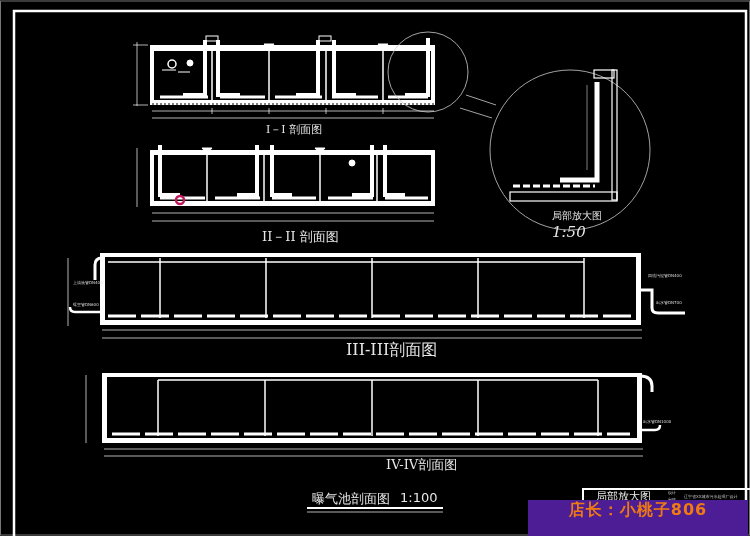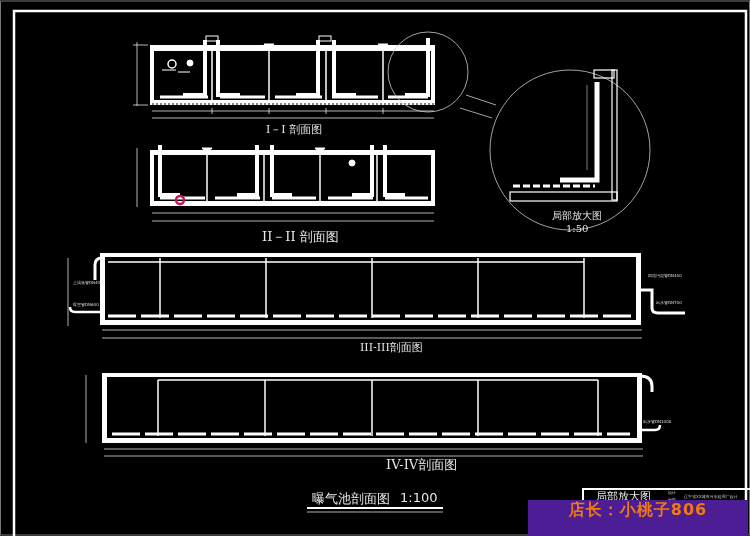--- a/index.html
+++ b/index.html
@@ -147,25 +147,25 @@
     <line x1="104" y1="449" x2="643" y2="449" stroke-width="0.7"></line>
     <line x1="104" y1="456" x2="643" y2="456" stroke-width="0.7"></line>
   </g>
 
   <line x1="307" y1="508" x2="443" y2="508" stroke="#fff" stroke-width="2"></line>
   <line x1="307" y1="512" x2="443" y2="512" stroke="#777" stroke-width="1.5"></line>
 </svg>
 
 <div class="lbl" style="left:266px;top:122px;font-size:11px;">I－I 剖面图</div>
 <div class="lbl" style="left:262px;top:228px;font-size:13px;">II－II 剖面图</div>
-<div class="lbl" style="left:360px;top:340px;font-size:11px;">III-III剖面图</div>
+<div class="lbl" style="left:346px;top:340px;font-size:16px;">III-III剖面图</div>
 <div class="lbl" style="left:386px;top:456px;font-size:13px;">IV-IV剖面图</div>
 
 <div class="lbl" style="left:552px;top:209px;font-size:10px;text-align:center;">局部放大图</div>
-<div class="lbl" style="left:566px;top:223px;font-size:10px;">1:50</div>
+<div class="lbl" style="left:552px;top:223px;font-size:15px;font-style:italic;">1:50</div>
 
 <div class="lbl title-main" style="left:312px;top:490px;">曝气池剖面图</div>
 <div class="lbl title-main" style="left:400px;top:490px;">1:100</div>
 
 <div class="lbl sm" style="left:73px;top:280px;">上清液管DN400</div>
 <div class="lbl sm" style="left:73px;top:302px;">曝空管DN600</div>
 <div class="lbl sm" style="left:648px;top:273px;">回流污泥管DN400</div>
 <div class="lbl sm" style="left:656px;top:300px;">出水管DN700</div>
 <div class="lbl sm" style="left:643px;top:419px;">出水管DN1000</div>
 

